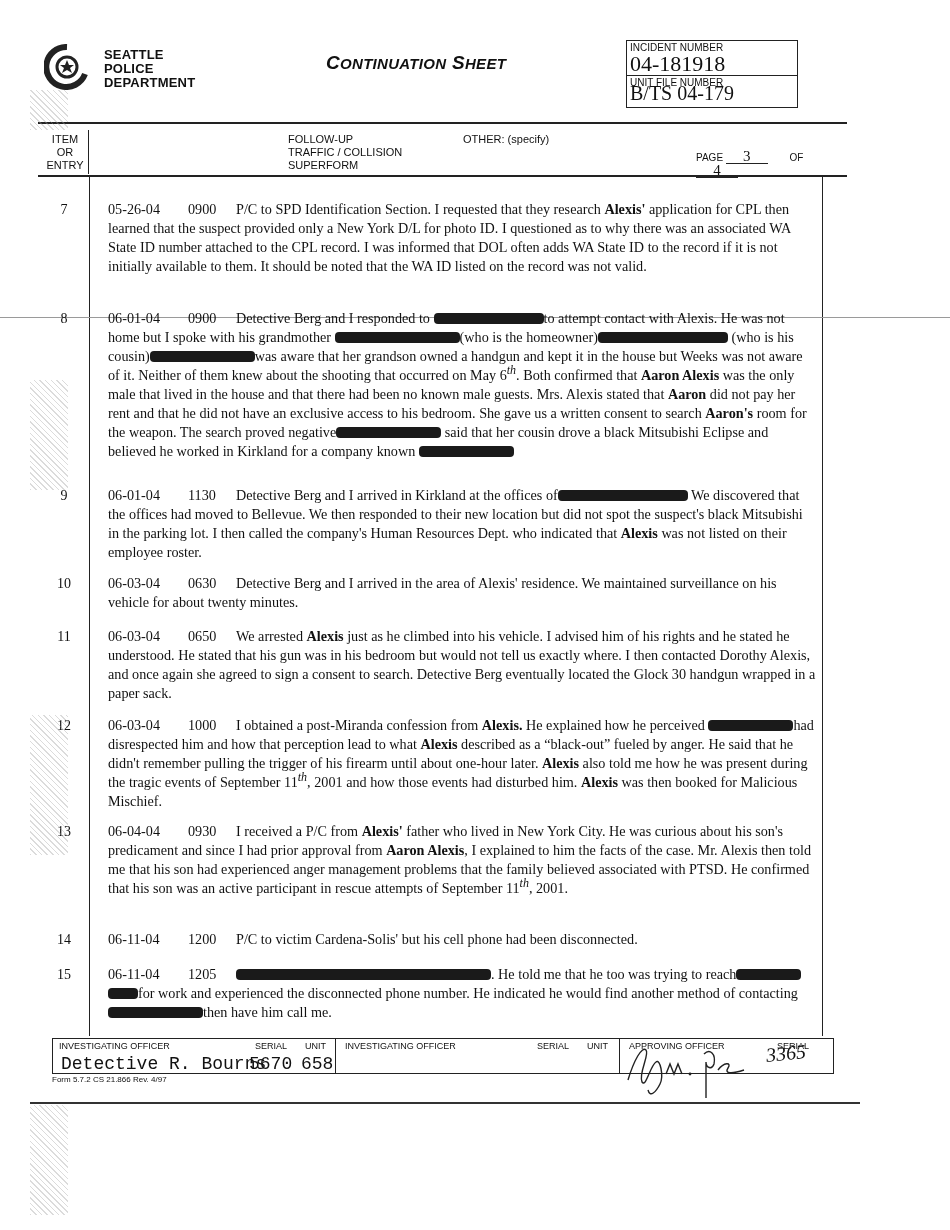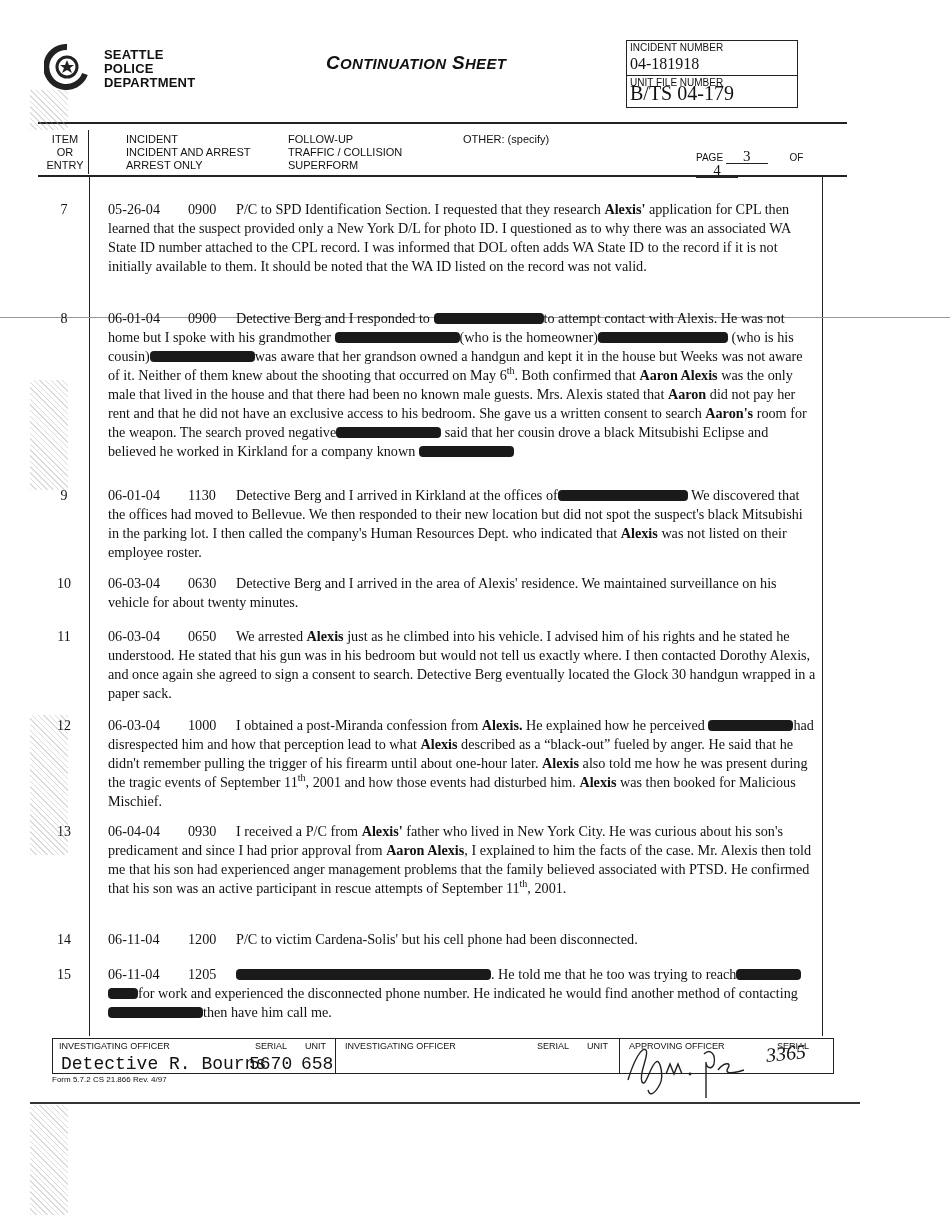--- a/index.html
+++ b/index.html
@@ -9,21 +9,21 @@
 
   
   .logo { position: absolute; left: 44px; top: 44px; width: 46px; height: 46px; }
   .agency { position: absolute; left: 104px; top: 48px; font-size: 13px; font-weight: bold; line-height: 14px; letter-spacing: 0.2px; }
   .agency div { margin: 0; }
   .sheet-title { position: absolute; left: 326px; top: 52px; font-size: 19px; font-weight: bold; font-style: italic; letter-spacing: 0.3px; }
   .sheet-title .sc { font-size: 15px; }
 
   .incident-box { position: absolute; left: 626px; top: 40px; width: 170px; height: 66px; border: 1.5px solid #222; }
   .incident-box .lbl { font-size: 10px; line-height: 10px; }
-  .incident-box .val { font-size: 16px; line-height: 17px; }
+  .incident-box .val { font-size: 22px; line-height: 17px; }
   .incident-box .row1 { position: absolute; left: 3px; top: 2px; }
   .incident-box .row1 .val { margin-top: 2px; }
   .incident-box .sep { position: absolute; left: 0; right: 0; top: 34px; border-top: 1.5px solid #222; }
   .incident-box .row2 { position: absolute; left: 3px; top: 37px; }
   .incident-box .row2 .val { margin-top: -3px; font-size: 20px; }
 
   .rule-top { position: absolute; left: 38px; width: 809px; top: 122px; border-top: 2px solid #222; }
 
   
   .type-row { position: absolute; left: 38px; top: 130px; width: 809px; height: 44px; font-size: 11px; line-height: 13px; }
@@ -41,21 +41,21 @@
   .frame-left { position: absolute; left: 89px; top: 176px; height: 860px; border-left: 1.5px solid #222; }
   .frame-right { position: absolute; left: 822px; top: 176px; height: 860px; border-left: 1.5px solid #222; }
 
   .entry { position: absolute; left: 38px; width: 780px; }
   .entry .num { position: absolute; left: 0; width: 52px; text-align: center; font-size: 14px; line-height: 19px; }
   .entry .txt { position: absolute; left: 70px; width: 708px; font-size: 14.2px; line-height: 19px; text-align: left; }
   .entry .dt { display: inline-block; width: 80px; }
   .entry .tm { display: inline-block; width: 48px; }
   .b { font-weight: bold; }
   .redact { display: inline-block; background: #1a1a1a; height: 11px; border-radius: 4px; vertical-align: -1px; filter: blur(0.3px); }
-  sup { font-size: 10px; line-height: 0; }
+  sup { font-size: 12px; line-height: 0; font-style: italic; }
 
   .scan-line { position: absolute; left: 0; width: 950px; top: 317px; border-top: 1px solid #9a9a9a; }
 
   
   .footer-box { position: absolute; left: 52px; top: 1038px; width: 780px; height: 34px; border: 1.5px solid #222; font-size: 9px; }
   .footer-box .div { position: absolute; top: 0; height: 34px; border-left: 1.5px solid #222; }
   .footer-box .hdr { position: absolute; top: 2px; font-family: "Liberation Sans", sans-serif; font-size: 9px; text-align: center; }
   .footer-box .v { position: absolute; top: 15px; font-family: Liberation Mono, monospace; font-size: 18px; }
   .form-id { position: absolute; left: 52px; top: 1075px; font-size: 8px; }
   .rule-bottom { position: absolute; left: 30px; width: 830px; top: 1102px; border-top: 2px solid #333; }
@@ -97,25 +97,20 @@
 
 <div class="rule-top"></div>
 
 <div class="type-row sans">
   <div class="item-col">
     <div>ITEM</div>
     <div>OR</div>
     <div>ENTRY</div>
   </div>
   <div class="item-divider"></div>
-  <div class="col1">
-    <div>INCIDENT</div>
-    <div>INCIDENT AND ARREST</div>
-    <div>ARREST ONLY</div>
-  </div>
   <div class="col2">
     <div>FOLLOW-UP</div>
     <div>TRAFFIC / COLLISION</div>
     <div>SUPERFORM</div>
   </div>
   <div class="col3">
     <div>OTHER: (specify)</div>
   </div>
   <div class="pager">
     <span>PAGE</span>

